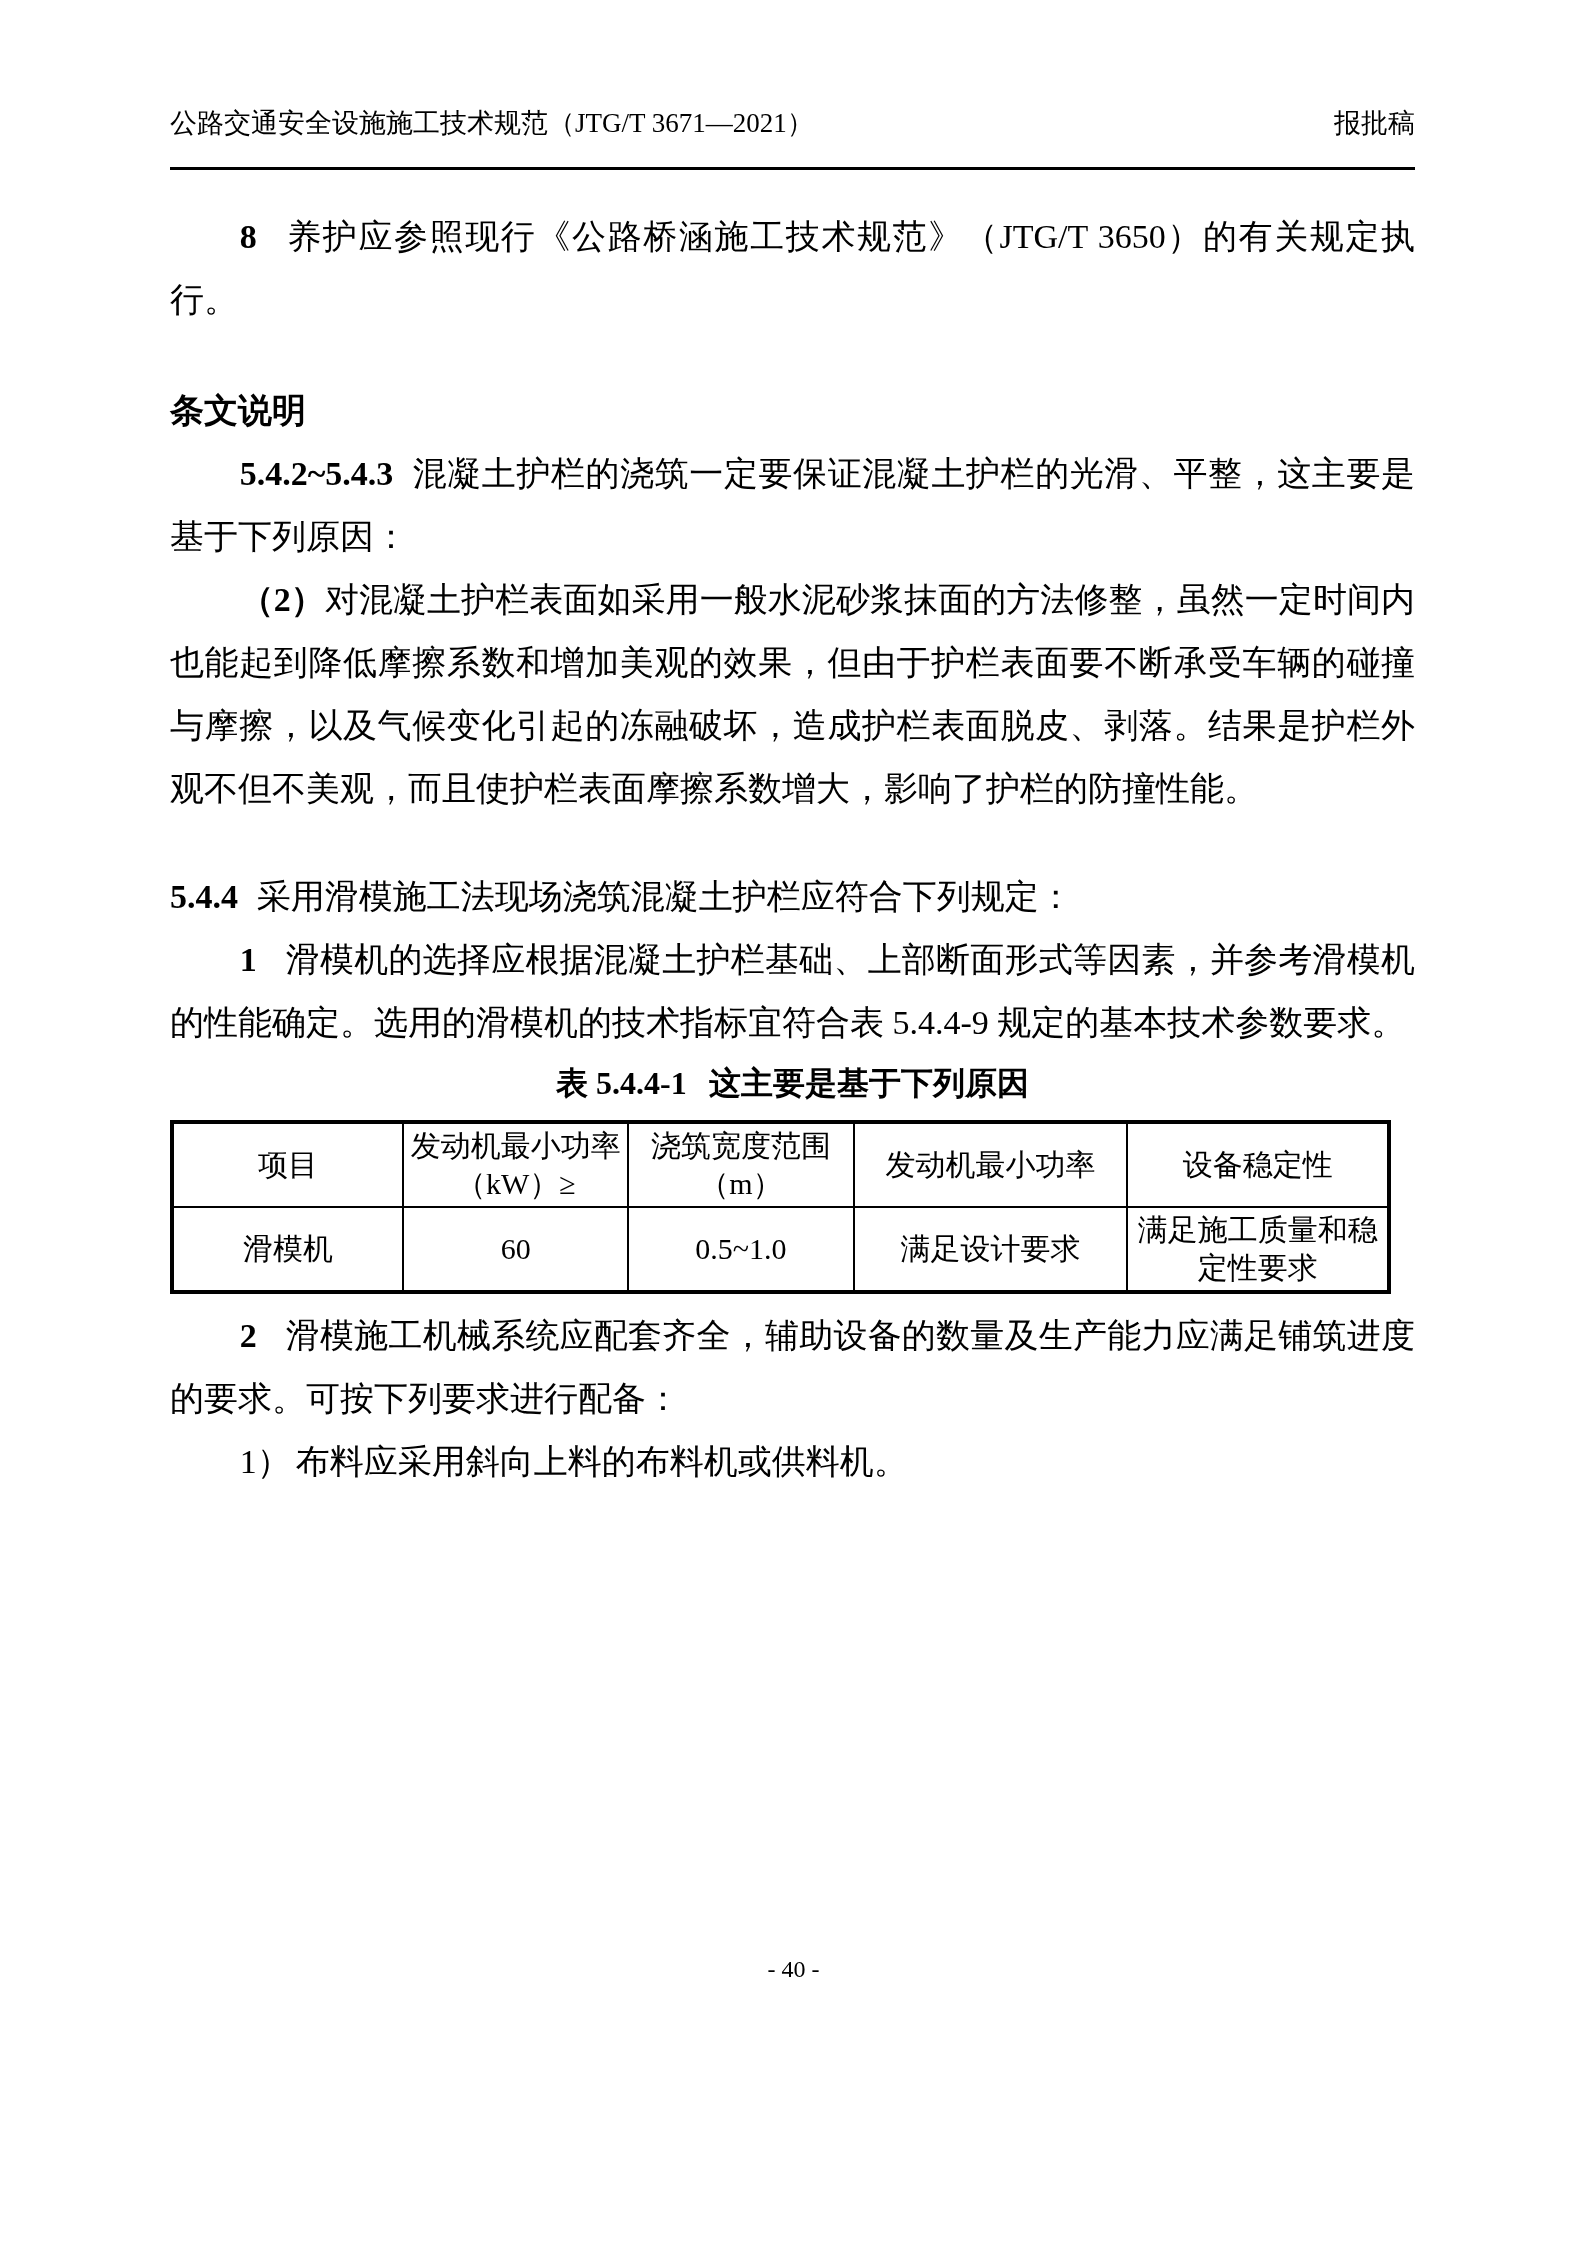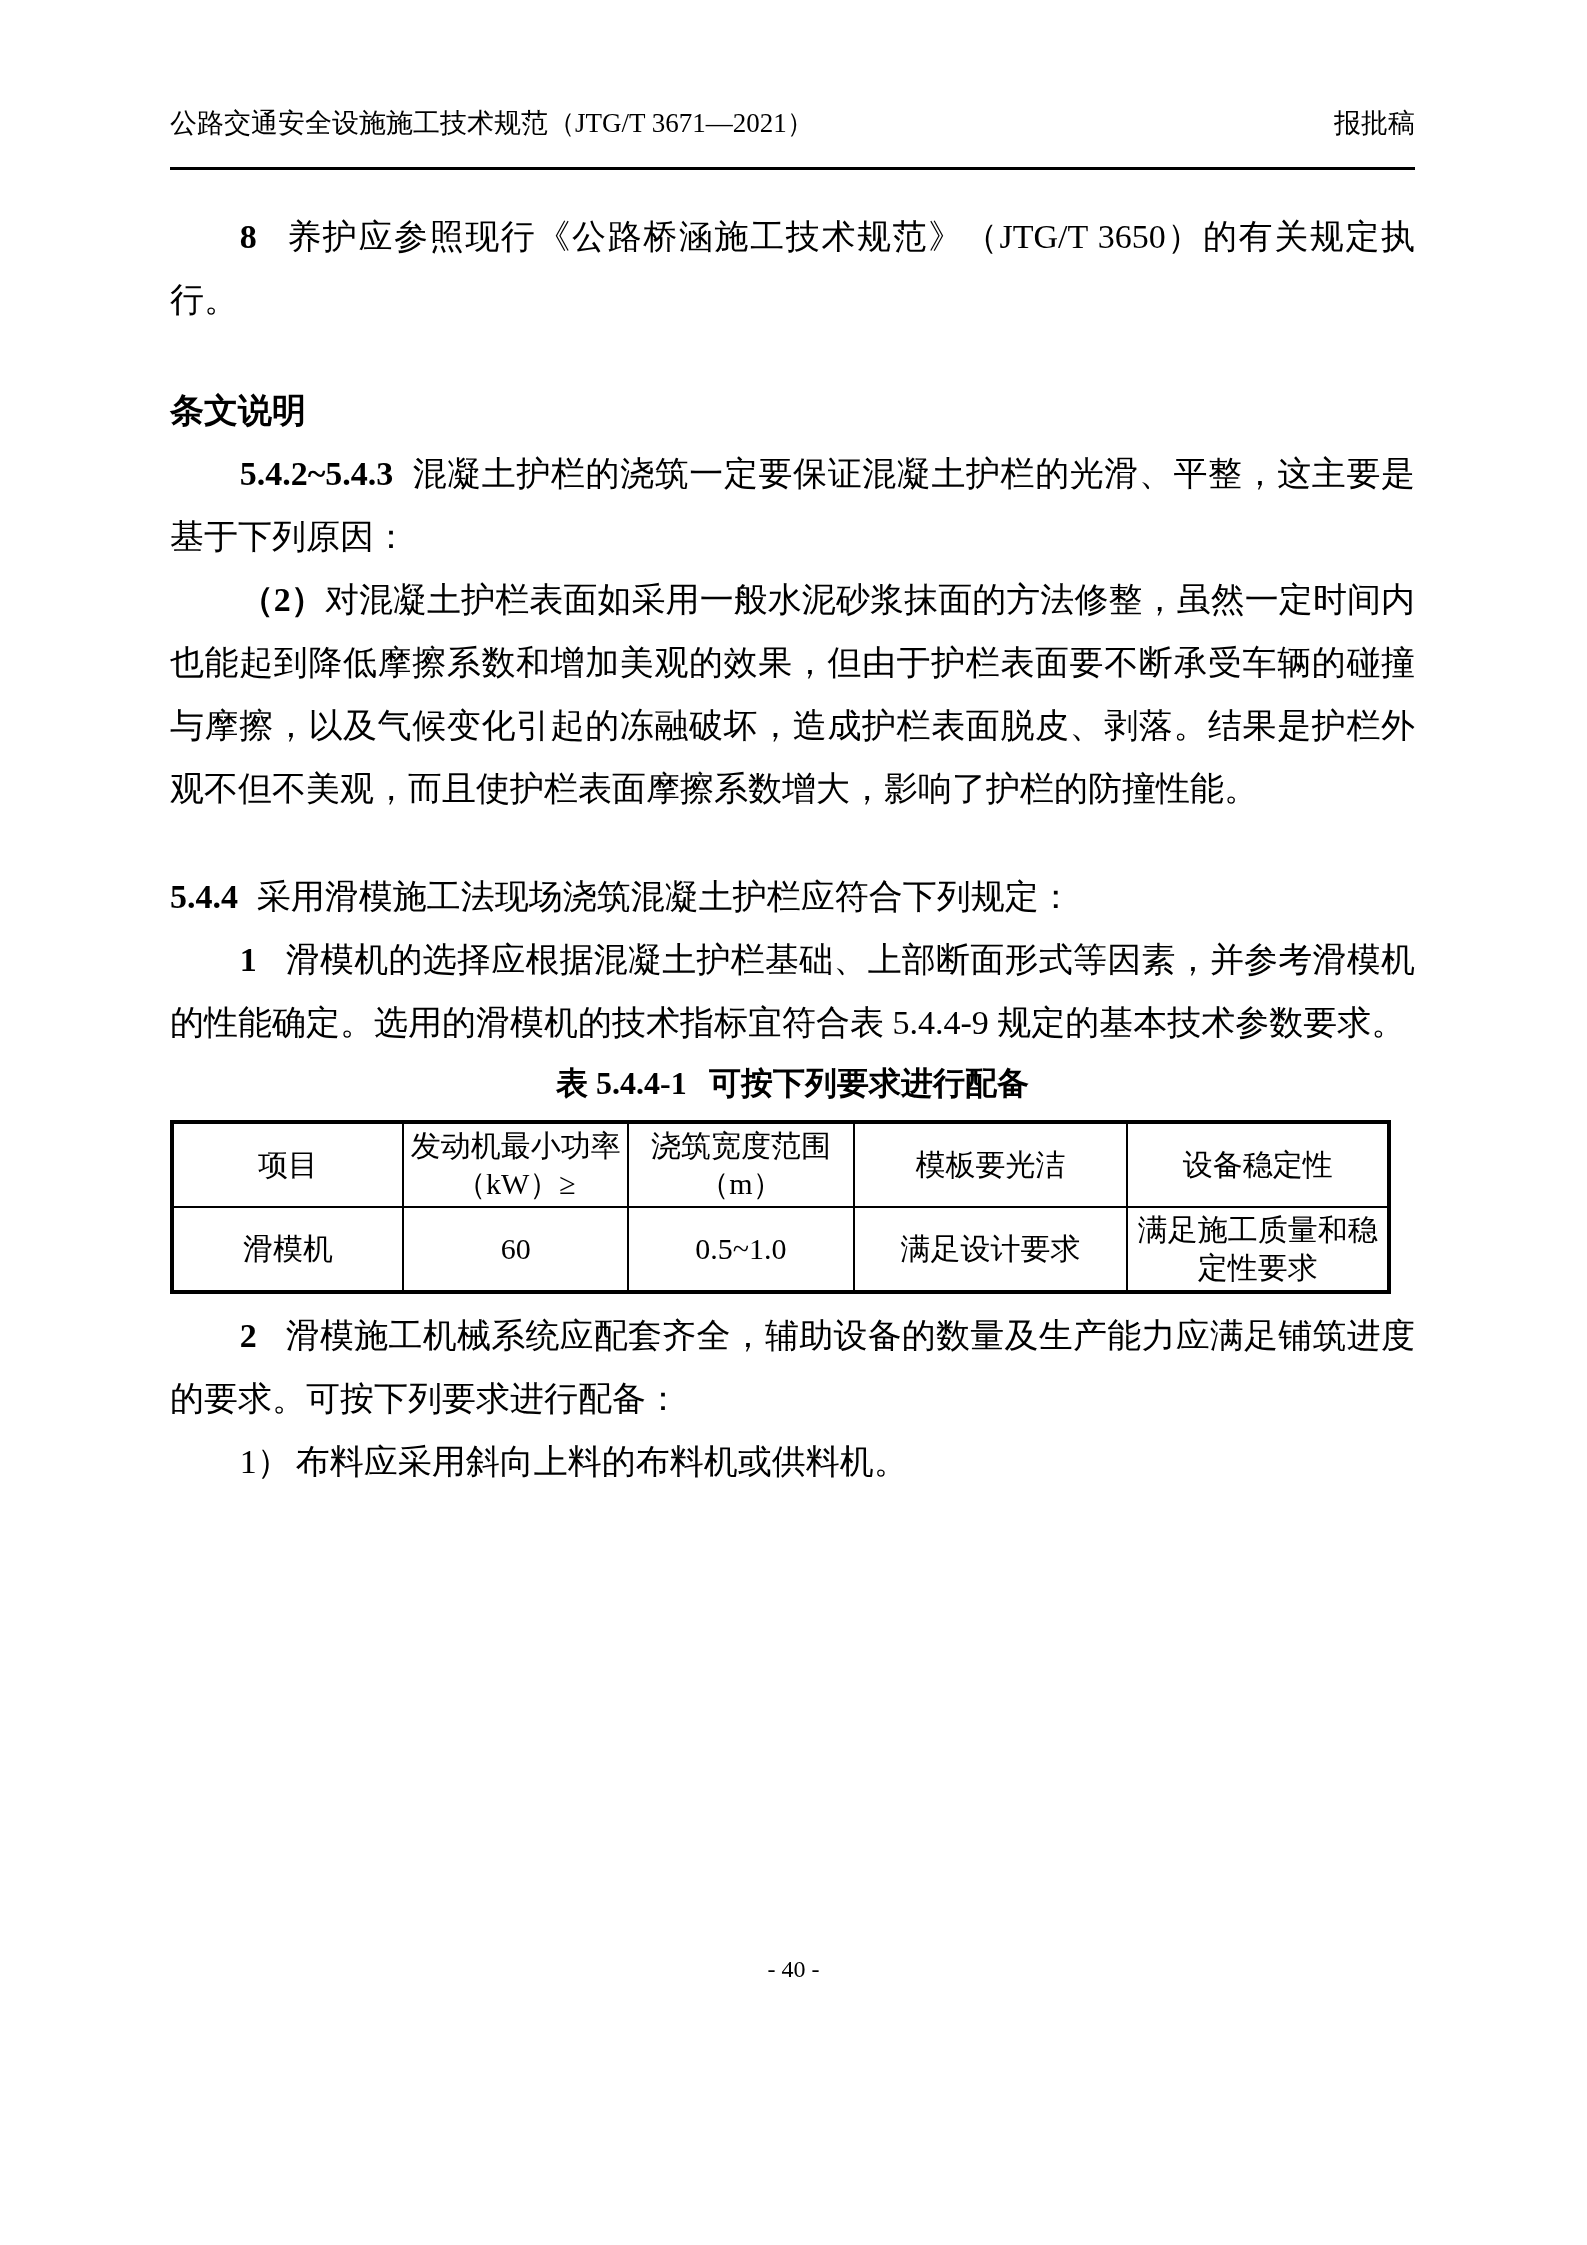--- a/index.html
+++ b/index.html
@@ -103,36 +103,36 @@
       <p class="para indent"><span class="lead-b2">5.4.2~5.4.3</span><span>混凝土护栏的浇筑一定要保证混凝土护栏的光滑、平整，这主要是基于下列原因：</span></p>
 
 
       <p class="para indent"><span class="lead-bn">（2）</span><span>对混凝土护栏表面如采用一般水泥砂浆抹面的方法修整，虽然一定时间内也能起到降低摩擦系数和增加美观的效果，但由于护栏表面要不断承受车辆的碰撞与摩擦，以及气候变化引起的冻融破坏，造成护栏表面脱皮、剥落。结果是护栏外观不但不美观，而且使护栏表面摩擦系数增大，影响了护栏的防撞性能。</span></p>
 
 
       <p class="para mt-sec"><span class="lead-b2">5.4.4</span><span>采用滑模施工法现场浇筑混凝土护栏应符合下列规定：</span></p>
 
       <p class="para indent"><span class="lead-b">1</span><span>滑模机的选择应根据混凝土护栏基础、上部断面形式等因素，并参考滑模机的性能确定。选用的滑模机的技术指标宜符合表 5.4.4-9 规定的基本技术参数要求。</span></p>
 
-      <div class="tbl-caption"><span class="cap-label">表 5.4.4-1</span><span>可按下列要求进行配备</span></div>
+      <div class="tbl-caption"><span class="cap-label">表 5.4.4-1</span><span>这主要是基于下列原因</span></div>
 
       <table class="spec-table">
         <colgroup>
           <col style="width:19%">
           <col style="width:18.5%">
           <col style="width:18.5%">
           <col style="width:22.5%">
           <col style="width:21.5%">
         </colgroup>
         <thead>
           <tr>
             <th>项目</th>
             <th>发动机最小功率（kW）≥</th>
             <th>浇筑宽度范围（m）</th>
-            <th>模板要光洁</th>
+            <th>发动机最小功率</th>
             <th>设备稳定性</th>
           </tr>
         </thead>
         <tbody>
           <tr>
             <td>滑模机</td>
             <td>60</td>
             <td>0.5~1.0</td>
             <td>满足设计要求</td>
             <td>满足施工质量和稳定性要求</td>

